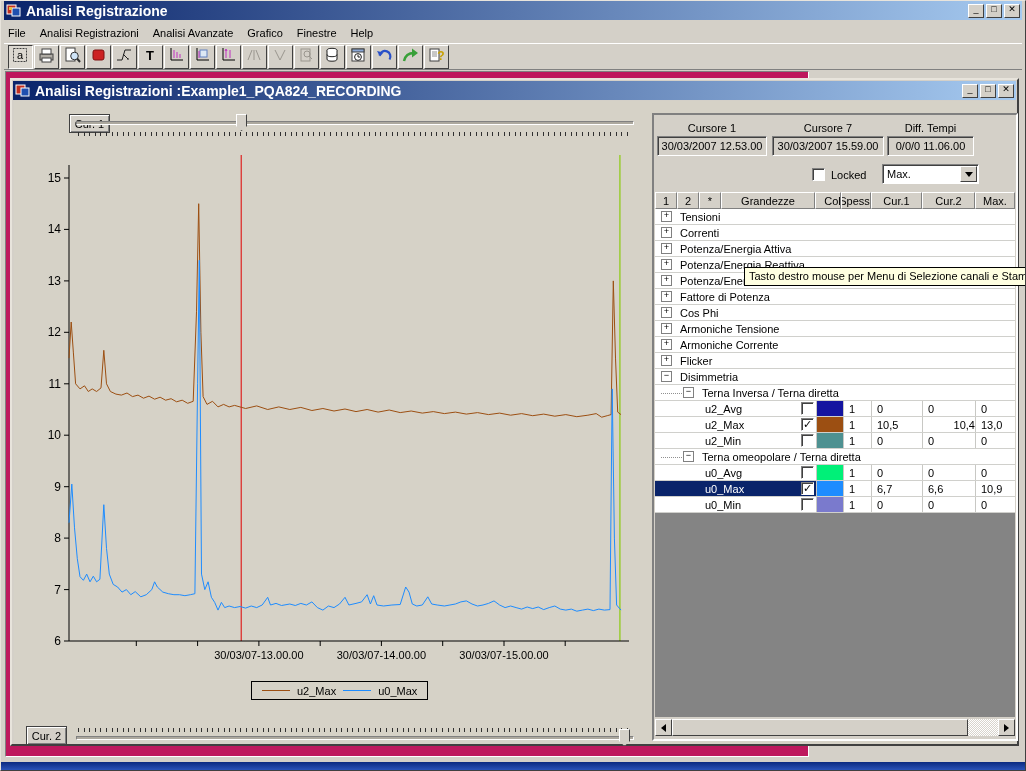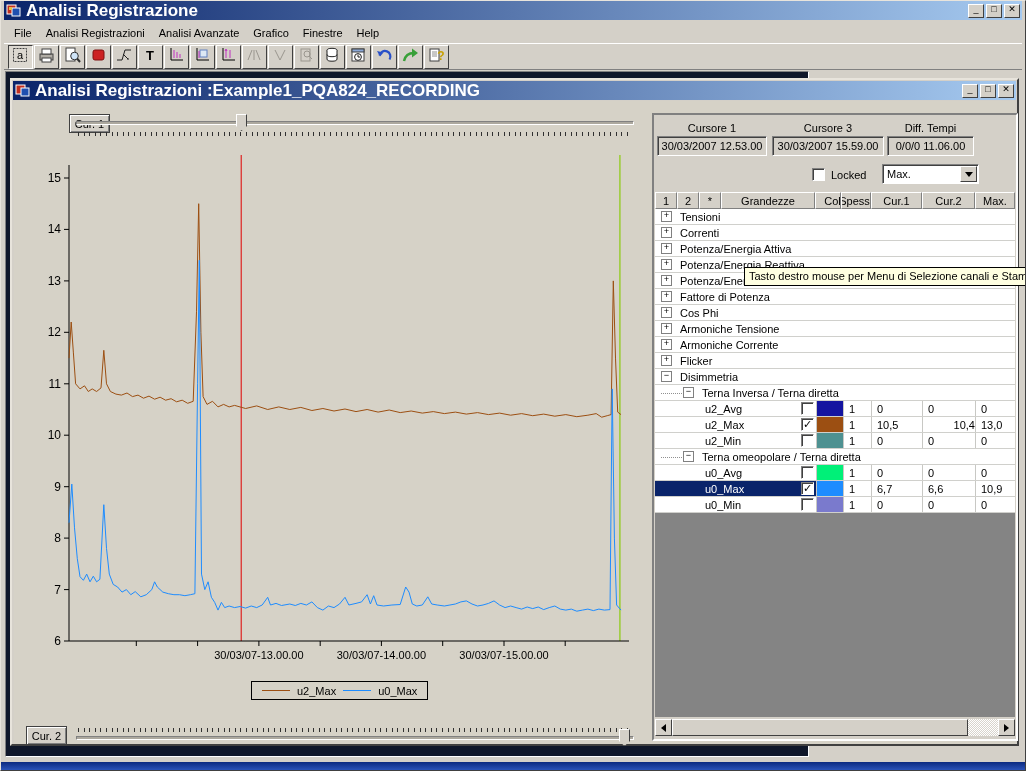--- a/index.html
+++ b/index.html
@@ -1,34 +1,34 @@
 <!DOCTYPE html>
 <html><head>
 <meta charset="utf-8">
 <style>
   html,body{margin:0;padding:0;background:#3a6ea5;}
   *{box-sizing:border-box;font-family:"Liberation Sans",sans-serif;}
   .window{position:relative;width:1026px;height:771px;background:#D4D0C8;
     border-left:1px solid #e8e4dc;border-top:1px solid #e8e4dc;border-right:1px solid #404040;border-bottom:1px solid #404040;overflow:hidden;}
   .titlebar{position:absolute;left:3px;right:3px;height:19px;background:linear-gradient(to right,#0A246A,#A6CAF0);
     display:flex;align-items:center;padding:0 2px;color:#fff;}
-  .titlebar .title-text{font-size:17px;font-weight:bold;margin-left:4px;flex:1;white-space:nowrap;overflow:hidden;}
+  .titlebar .title-text{font-size:14px;font-weight:bold;margin-left:4px;flex:1;white-space:nowrap;overflow:hidden;}
   .win-controls{display:flex;gap:2px;}
   .win-btn{width:16px;height:14px;background:#D4D0C8;border:1px solid;border-color:#fff #404040 #404040 #fff;
     font-size:9px;line-height:11px;text-align:center;color:#000;padding:0;}
   .win-btn span{position:relative;top:-1px;}
-  .menubar{position:absolute;left:6px;top:22px;right:3px;height:19px;display:flex;align-items:center;background:#D4D0C8;}
+  .menubar{position:absolute;left:0;top:22px;right:3px;height:19px;display:flex;align-items:center;background:#D4D0C8;}
   .menu-item{font-size:11px;padding:2px 7px;color:#000;white-space:nowrap;}
   .toolbar{position:absolute;left:3px;top:42px;right:3px;height:27px;display:flex;align-items:center;gap:1px;
     background:#D4D0C8;border-top:1px solid #fff;border-bottom:1px solid #808080;padding-left:4px;}
   .tool-btn{width:25px;height:24px;background:#D4D0C8;border:1px solid;border-color:#fff #404040 #404040 #fff;
     display:flex;align-items:center;justify-content:center;padding:0;}
   .tool-btn.pressed{border-color:#404040 #fff #fff #404040;background:#dcd8d0;}
   .tool-btn.disabled svg *{stroke:#9a968e;fill:none;}
-  .mdi{position:absolute;left:4px;top:70px;width:804px;height:686px;background:#0f172a;
+  .mdi{position:absolute;left:4px;top:70px;width:804px;height:686px;background:#be185d;
     border:1px solid;border-color:#808080 #fff #fff #808080;}
   
   .child{position:absolute;left:4px;top:6px;width:1009px;height:668px;background:#D4D0C8;
     border:2px solid;border-color:#e8e4dc #404040 #404040 #e8e4dc;}
   .child .titlebar{left:1px;right:1px;top:1px;}
   .child-client{position:absolute;left:2px;top:21px;width:1001px;height:643px;background:#D6D2C7;overflow:visible;}
   
   .cur-btn{position:absolute;width:41px;height:19px;background:#D4D0C8;border:1px solid #404040;
     box-shadow:inset 1px 1px 0 #fff,inset -1px -1px 0 #808080;font-size:11px;color:#000;padding:0;}
   .trackbar{position:absolute;}
@@ -314,21 +314,21 @@
           <div class="tb-thumb" style="left:545px;top:3px;"></div>
         </div>
 
         <div class="panel">
           <div id="cursorFields">
               <div class="cfield" style="left: 3px; top: 21px; width: 110px; height: 20px;">
                 <span class="clabel">Cursore 1</span>
                 <span class="cvalue">30/03/2007 12.53.00</span>
               </div>
               <div class="cfield" style="left: 118px; top: 21px; width: 112px; height: 20px;">
-                <span class="clabel">Cursore 3</span>
+                <span class="clabel">Cursore 7</span>
                 <span class="cvalue">30/03/2007 15.59.00</span>
               </div>
               <div class="cfield" style="left: 233px; top: 21px; width: 87px; height: 20px;">
                 <span class="clabel">Diff. Tempi</span>
                 <span class="cvalue">0/0/0 11.06.00</span>
               </div>
             </div>
 
           <span class="checkbox" style="left:158px;top:53px;" id="lockedCb"></span>
           <span style="position:absolute;left:177px;top:54px;font-size:11px;color:#000;">Locked</span>

